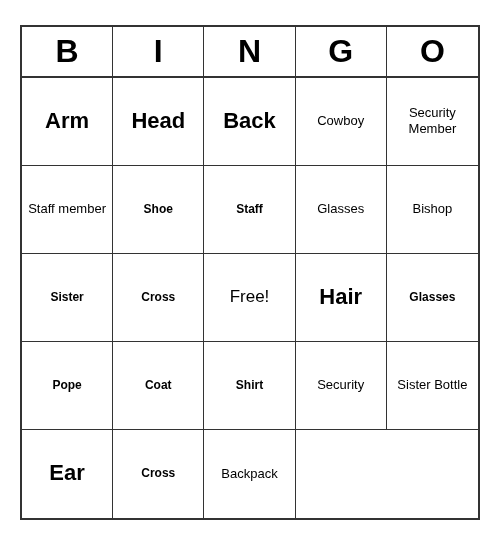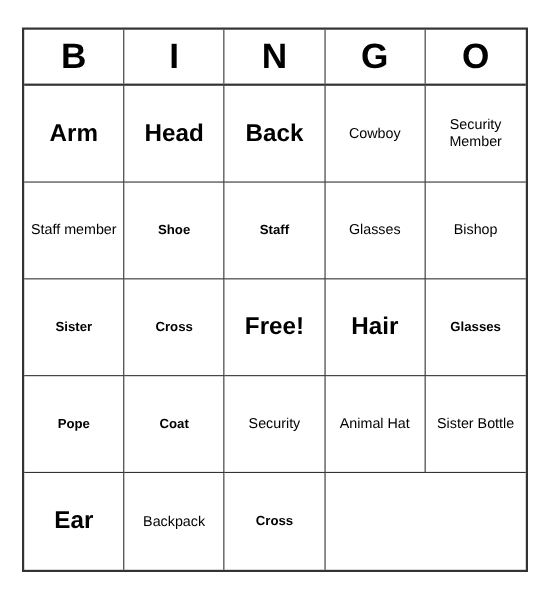--- a/index.html
+++ b/index.html
@@ -60,22 +60,22 @@
       text-align: center;
     }
     .bingo-cell.medium {
       font-size: 12px;
       font-weight: bold;
     }
     .bingo-cell.small {
       font-size: 13px;
     }
     .bingo-cell.free {
-      font-size: 22px;
-      font-weight: bold;
+      font-size: 17px;
+      font-weight: normal;
     }
   </style>
 </head>
 <body>
 
 <div class="bingo-card">
   <div class="bingo-header">
   <div class="bingo-header-cell">B</div>
       <div class="bingo-header-cell">I</div>
       <div class="bingo-header-cell">N</div>
@@ -93,20 +93,20 @@
       <div class="bingo-cell medium">Staff</div>
       <div class="bingo-cell small">Glasses</div>
       <div class="bingo-cell small">Bishop</div>
       <div class="bingo-cell medium">Sister</div>
       <div class="bingo-cell medium">Cross</div>
       <div class="bingo-cell free">Free!</div>
       <div class="bingo-cell large">Hair</div>
       <div class="bingo-cell medium">Glasses</div>
       <div class="bingo-cell medium">Pope</div>
       <div class="bingo-cell medium">Coat</div>
+      <div class="bingo-cell medium">Shirt</div>
       <div class="bingo-cell small">Security</div>
-      <div class="bingo-cell small">Animal Hat</div>
       <div class="bingo-cell small">Sister Bottle</div>
       <div class="bingo-cell large">Ear</div>
+      <div class="bingo-cell medium">Cross</div>
       <div class="bingo-cell small">Backpack</div>
-      <div class="bingo-cell medium">Cross</div>
     </div>
 </div>
 
 </body></html>

